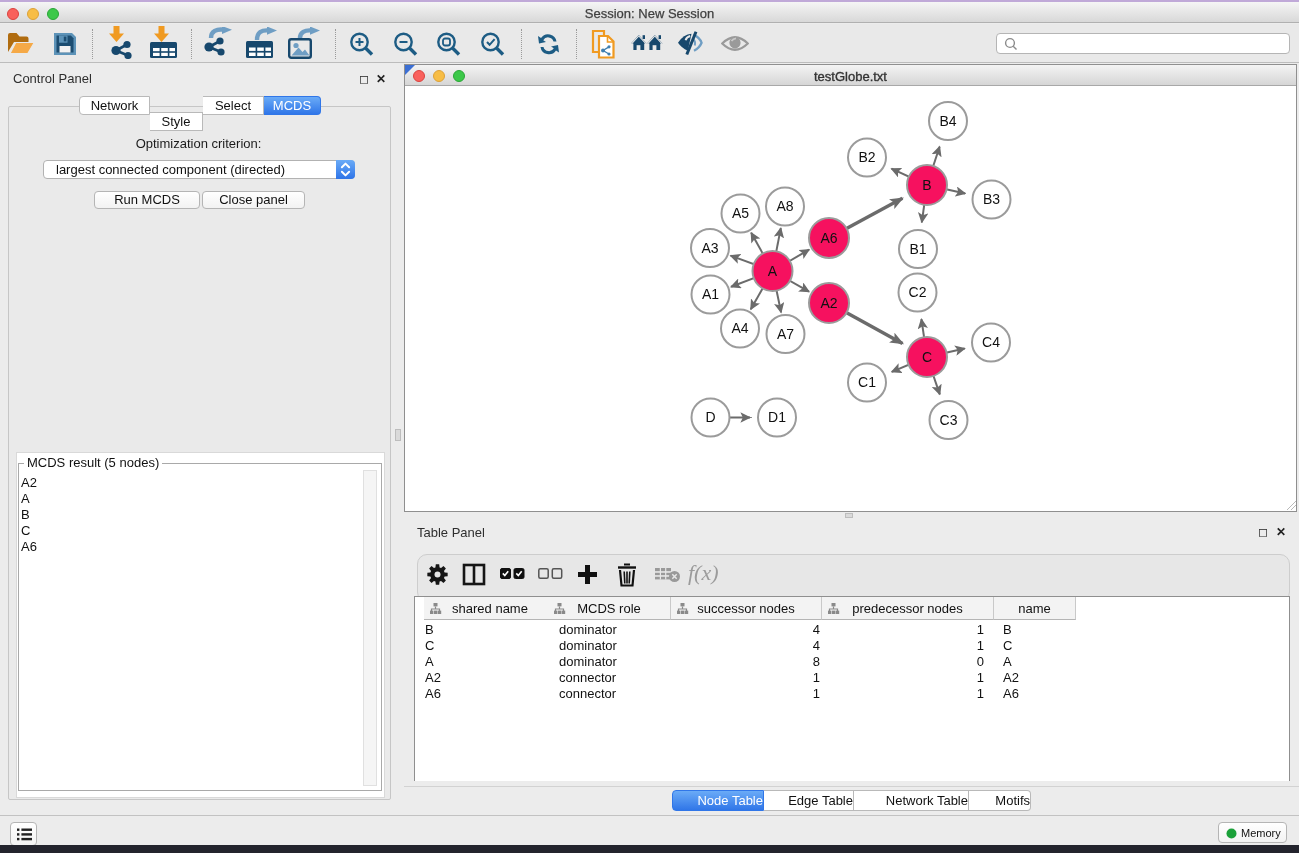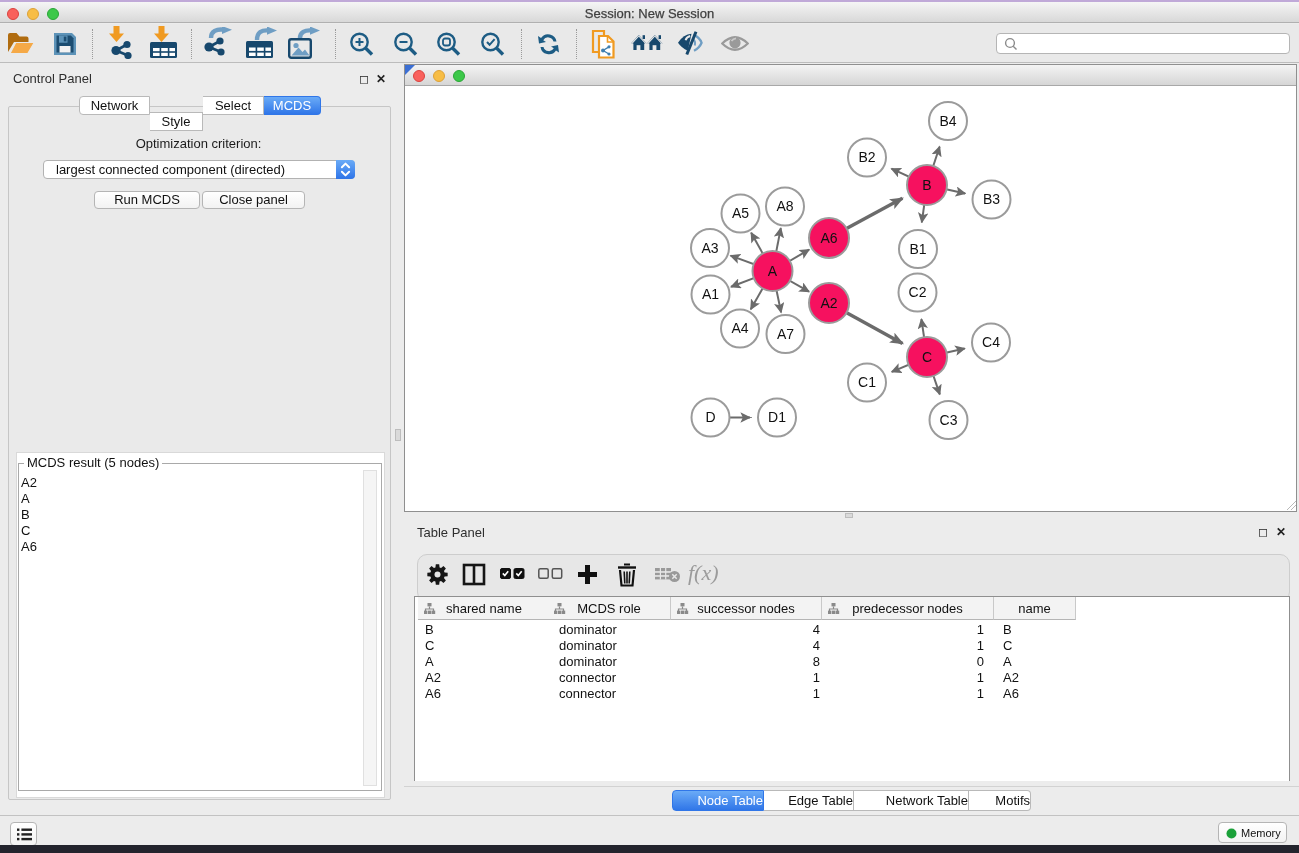--- a/index.html
+++ b/index.html
@@ -238,20 +238,21 @@
 
 <div class="abs" id="netwin">
   <svg style="position:absolute;left:0;top:0;z-index:3;" width="10" height="10" viewBox="0 0 10 10">
       <path d="M0,0 H10 L0,10 Z" fill="#3b6fd4"></path>
     </svg>
   <div id="nettitle">
     <div class="tl" style="left:8px;top:5px;background:#f9615c;border:1px solid #da433f;"></div>
     <div class="tl" style="left:28px;top:5px;background:#f7bd45;border:1px solid #dda137;"></div>
     <div class="tl" style="left:48px;top:5px;background:#3cc849;border:1px solid #2aa637;"></div>
   </div>
+  <div class="abs" id="nettext">testGlobe.txt</div>
   <div class="abs" id="graph">
 <svg width="891" height="425" viewBox="405 86 891 425">
 <defs>
 <marker id="mthin" markerWidth="5.4" markerHeight="5.2" refX="4.8" refY="2.6" orient="auto" markerUnits="strokeWidth">
 <path d="M0,0 L5.4,2.6 L0,5.2 L1.2,2.6 z" fill="#6b6b6b"></path>
 </marker>
 <marker id="mthick" markerWidth="4" markerHeight="3.2" refX="3.5" refY="1.6" orient="auto" markerUnits="strokeWidth">
 <path d="M0,0 L4,1.6 L0,3.2 L0.9,1.6 z" fill="#6b6b6b"></path>
 </marker>
 </defs>
@@ -387,21 +388,21 @@
       <defs>
         <g id="orgicon">
           <rect x="3.5" y="0" width="4" height="3.4" fill="#8a8a8a"></rect>
           <path d="M5.5,3.4 V6 M1.5,8 V6 h8 V8" stroke="#8a8a8a" stroke-width="1.2" fill="none"></path>
           <rect x="0" y="7.6" width="3.4" height="3.4" fill="#8a8a8a"></rect>
           <rect x="4" y="7.6" width="3.4" height="3.4" fill="#8a8a8a"></rect>
           <rect x="7.8" y="7.6" width="3.4" height="3.4" fill="#8a8a8a"></rect>
         </g>
       </defs>
     </svg>
-  <div class="th" style="left:3px;width:133px;">
+  <div class="th" style="left:9px;width:133px;">
       <svg style="position:absolute;left:6px;top:6px;" width="12" height="11" viewBox="0 0 12 11">
         <use href="#orgicon"></use>
       </svg>
       <div class="cap">shared name</div>
     </div>
   <div class="th" style="left:133px;width:123px;">
       <svg style="position:absolute;left:6px;top:6px;" width="12" height="11" viewBox="0 0 12 11">
         <use href="#orgicon"></use>
       </svg>
       <div class="cap">MCDS role</div>

